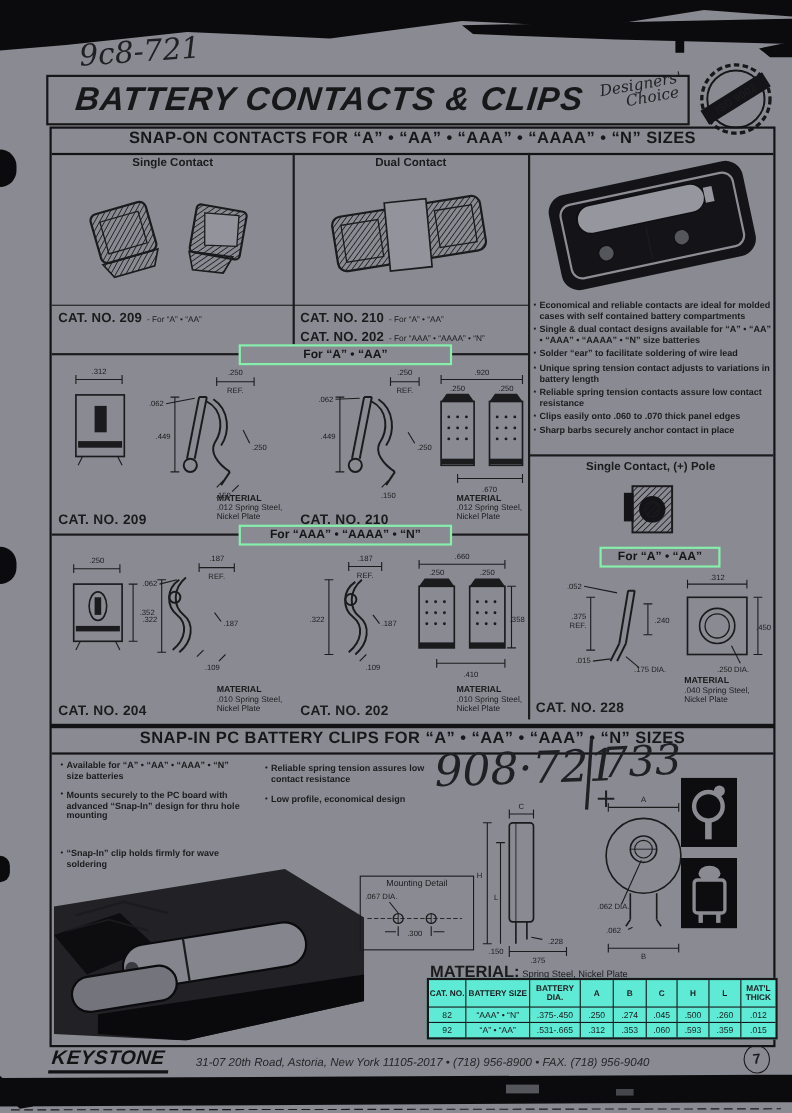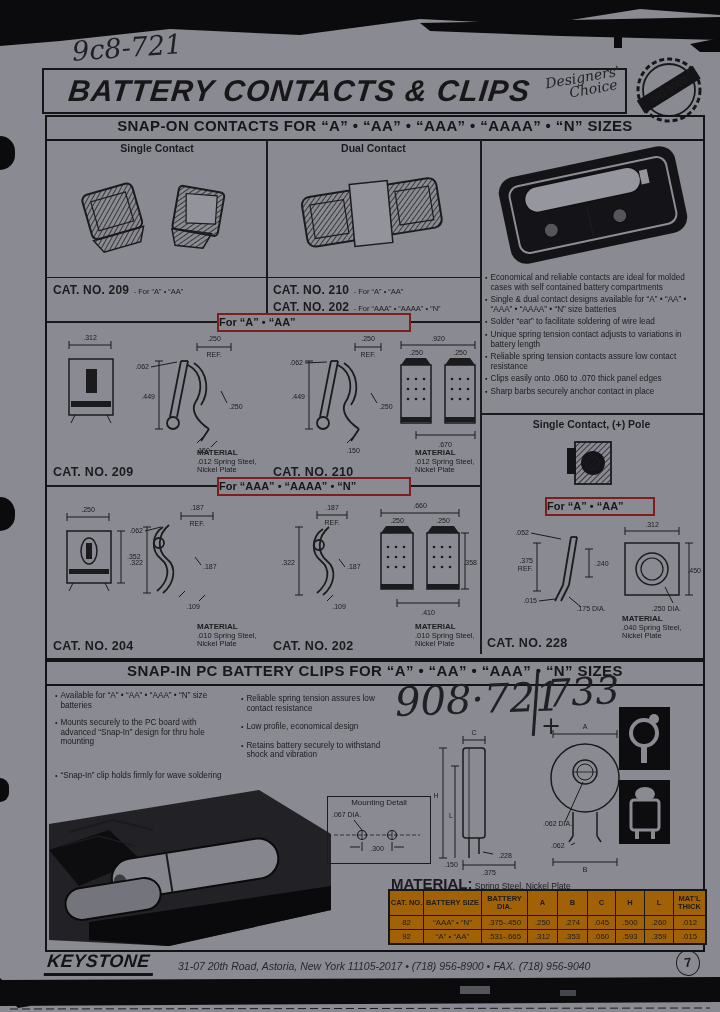--- a/index.html
+++ b/index.html
@@ -17,45 +17,45 @@
               transform:skewX(-6deg);color:#17171a;}
   .choice{position:absolute;right:4px;top:1px;transform:rotate(-10deg);
           font-family:"DejaVu Serif",serif;font-style:italic;font-size:14px;line-height:13px;
           color:#222226;text-align:left;}
   .choice .l2{margin-left:22px;display:block;}
   
   .sect{border:2px solid #131316;background:transparent;}
   .sect-title{height:22px;border-bottom:2px solid #131316;text-align:center;
               font-weight:bold;font-size:15px;letter-spacing:.4px;padding-top:0;color:#17171a;}
   .vline,.hline{position:absolute;background:#1b1b1e;}
-  .band-box{position:absolute;border:2px solid #7f1d1d;background:#8a8a92;
+  .band-box{position:absolute;border:2px solid #86efac;background:#8a8a92;text-align:center;
             font-weight:bold;font-size:11px;line-height:15px;color:#17171a;}
   .col-label{position:absolute;text-align:center;font-weight:bold;font-size:10.5px;color:#1b1b1e;}
   .cat-line{position:absolute;white-space:nowrap;}
   .cat-line b{font-size:12px;letter-spacing:.2px;}
   .cat-line span{font-size:7.5px;}
   .cat-big{position:absolute;font-weight:bold;font-size:12.5px;letter-spacing:.3px;white-space:nowrap;}
   .mat{position:absolute;font-size:7.5px;line-height:8.5px;}
   .mat b{display:block;font-size:8px;}
   .mat span{display:block;}
   
-  .bullets{position:absolute;}
+  .bullets{position:absolute;font-weight:bold;}
   .bullet{display:flex;margin-bottom:3px;font-size:8.2px;line-height:9.6px;}
   .bullet .bm{margin-right:3px;font-size:7px;line-height:9.6px;}
   
   svg text{font-family:"Liberation Sans",sans-serif;font-size:7px;fill:#1b1b1e;}
   svg line,svg path,svg rect.o,svg circle.o,svg ellipse.o,svg polyline{stroke:#1b1b1e;fill:none;}
   
   .mount-box{position:absolute;border:1.5px solid #1b1b1e;}
   .mount-label{text-align:center;font-size:8px;padding-top:1px;}
   .mat-line{position:absolute;font-size:8.5px;white-space:nowrap;}
   .mat-line b{font-size:15px;}
   
   .ktable{position:absolute;border:2px solid #17171a;display:grid;
-          grid-template-columns:34px 58px 46px 30px 30px 28px 29px 29px 31px;background:#a16207;}
+          grid-template-columns:34px 58px 46px 30px 30px 28px 29px 29px 31px;background:#5eead4;}
   .ktable .c{border-right:1.5px solid #17171a;border-bottom:1.5px solid #17171a;
              display:flex;align-items:center;justify-content:center;text-align:center;}
   .ktable .h{font-weight:bold;font-size:7.5px;line-height:8px;height:24px;}
   .ktable .d{font-size:7.8px;height:13px;}
   .ktable .last{border-right:none;}
   .ktable .bot{border-bottom:none;}
   
   .brand{font-weight:bold;font-style:italic;font-size:18px;letter-spacing:.5px;color:#131316;
          border-bottom:3px solid #131316;padding:0 4px 1px 2px;transform:skewX(-6deg);}
   .address{font-style:italic;font-size:10.5px;color:#26262a;white-space:nowrap;}
@@ -495,24 +495,20 @@
   </div>
   <div class="bullets" style="left:194px;top:32px;width:158px">
     <div class="bullet" style="margin-bottom:9px">
         <span class="bm">•</span>
         <span>Reliable spring tension assures low contact resistance</span>
       </div>
     <div class="bullet" style="margin-bottom:9px">
         <span class="bm">•</span>
         <span>Low profile, economical design</span>
       </div>
-    <div class="bullet">
-        <span class="bm">•</span>
-        <span>Retains battery securely to withstand shock and vibration</span>
-      </div>
   </div>
 
   <div class="abs hw" style="left:348px;top:14px;font-size:40px;transform:rotate(-2deg)">908·721</div>
   <div class="abs" style="left:487px;top:10px;width:3px;height:64px;background:#202024;transform:rotate(4deg)"></div>
   <div class="abs hw" style="left:500px;top:8px;font-size:38px;transform:rotate(-3deg)">733</div>
   <div class="abs hw" style="left:494px;top:50px;font-size:24px">+</div>
 
   <svg class="abs" style="left:2px;top:128px" width="282" height="156">
     <polygon points="0,34 210,0 282,44 282,120 120,156 0,150" fill="#212126"></polygon>
     <polygon points="0,60 60,40 92,70 30,96" fill="#0d0d10"></polygon>

